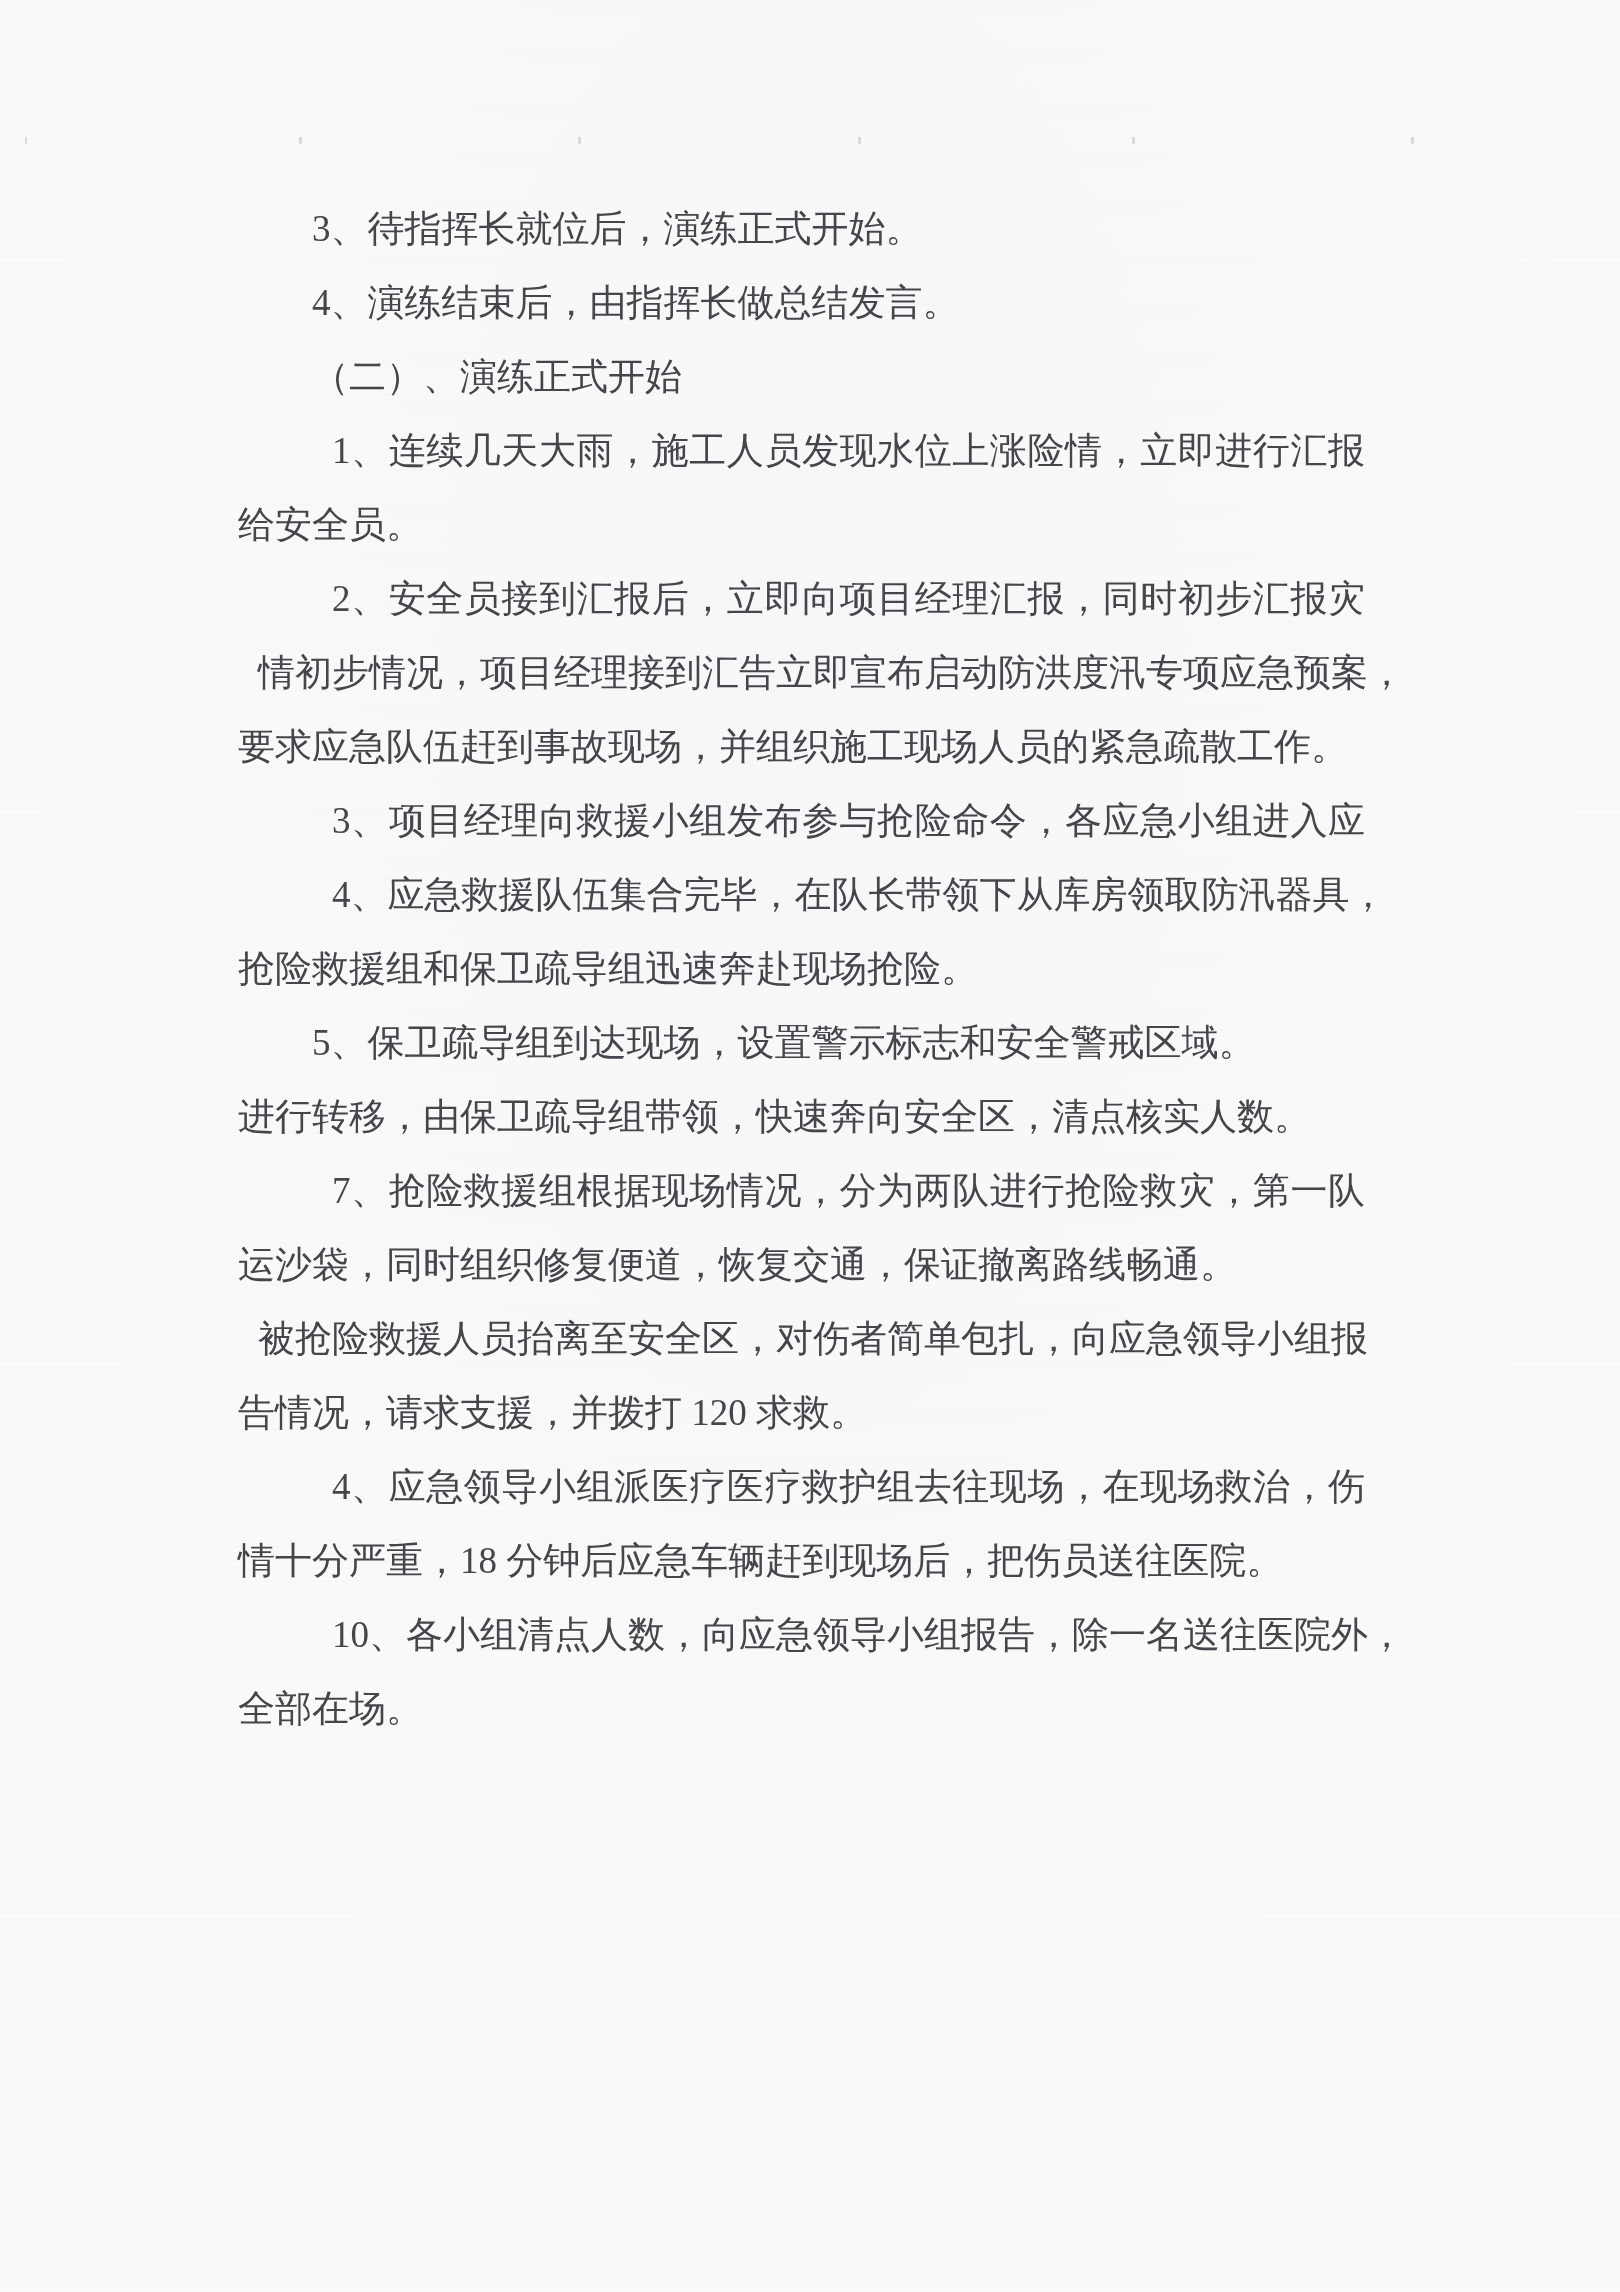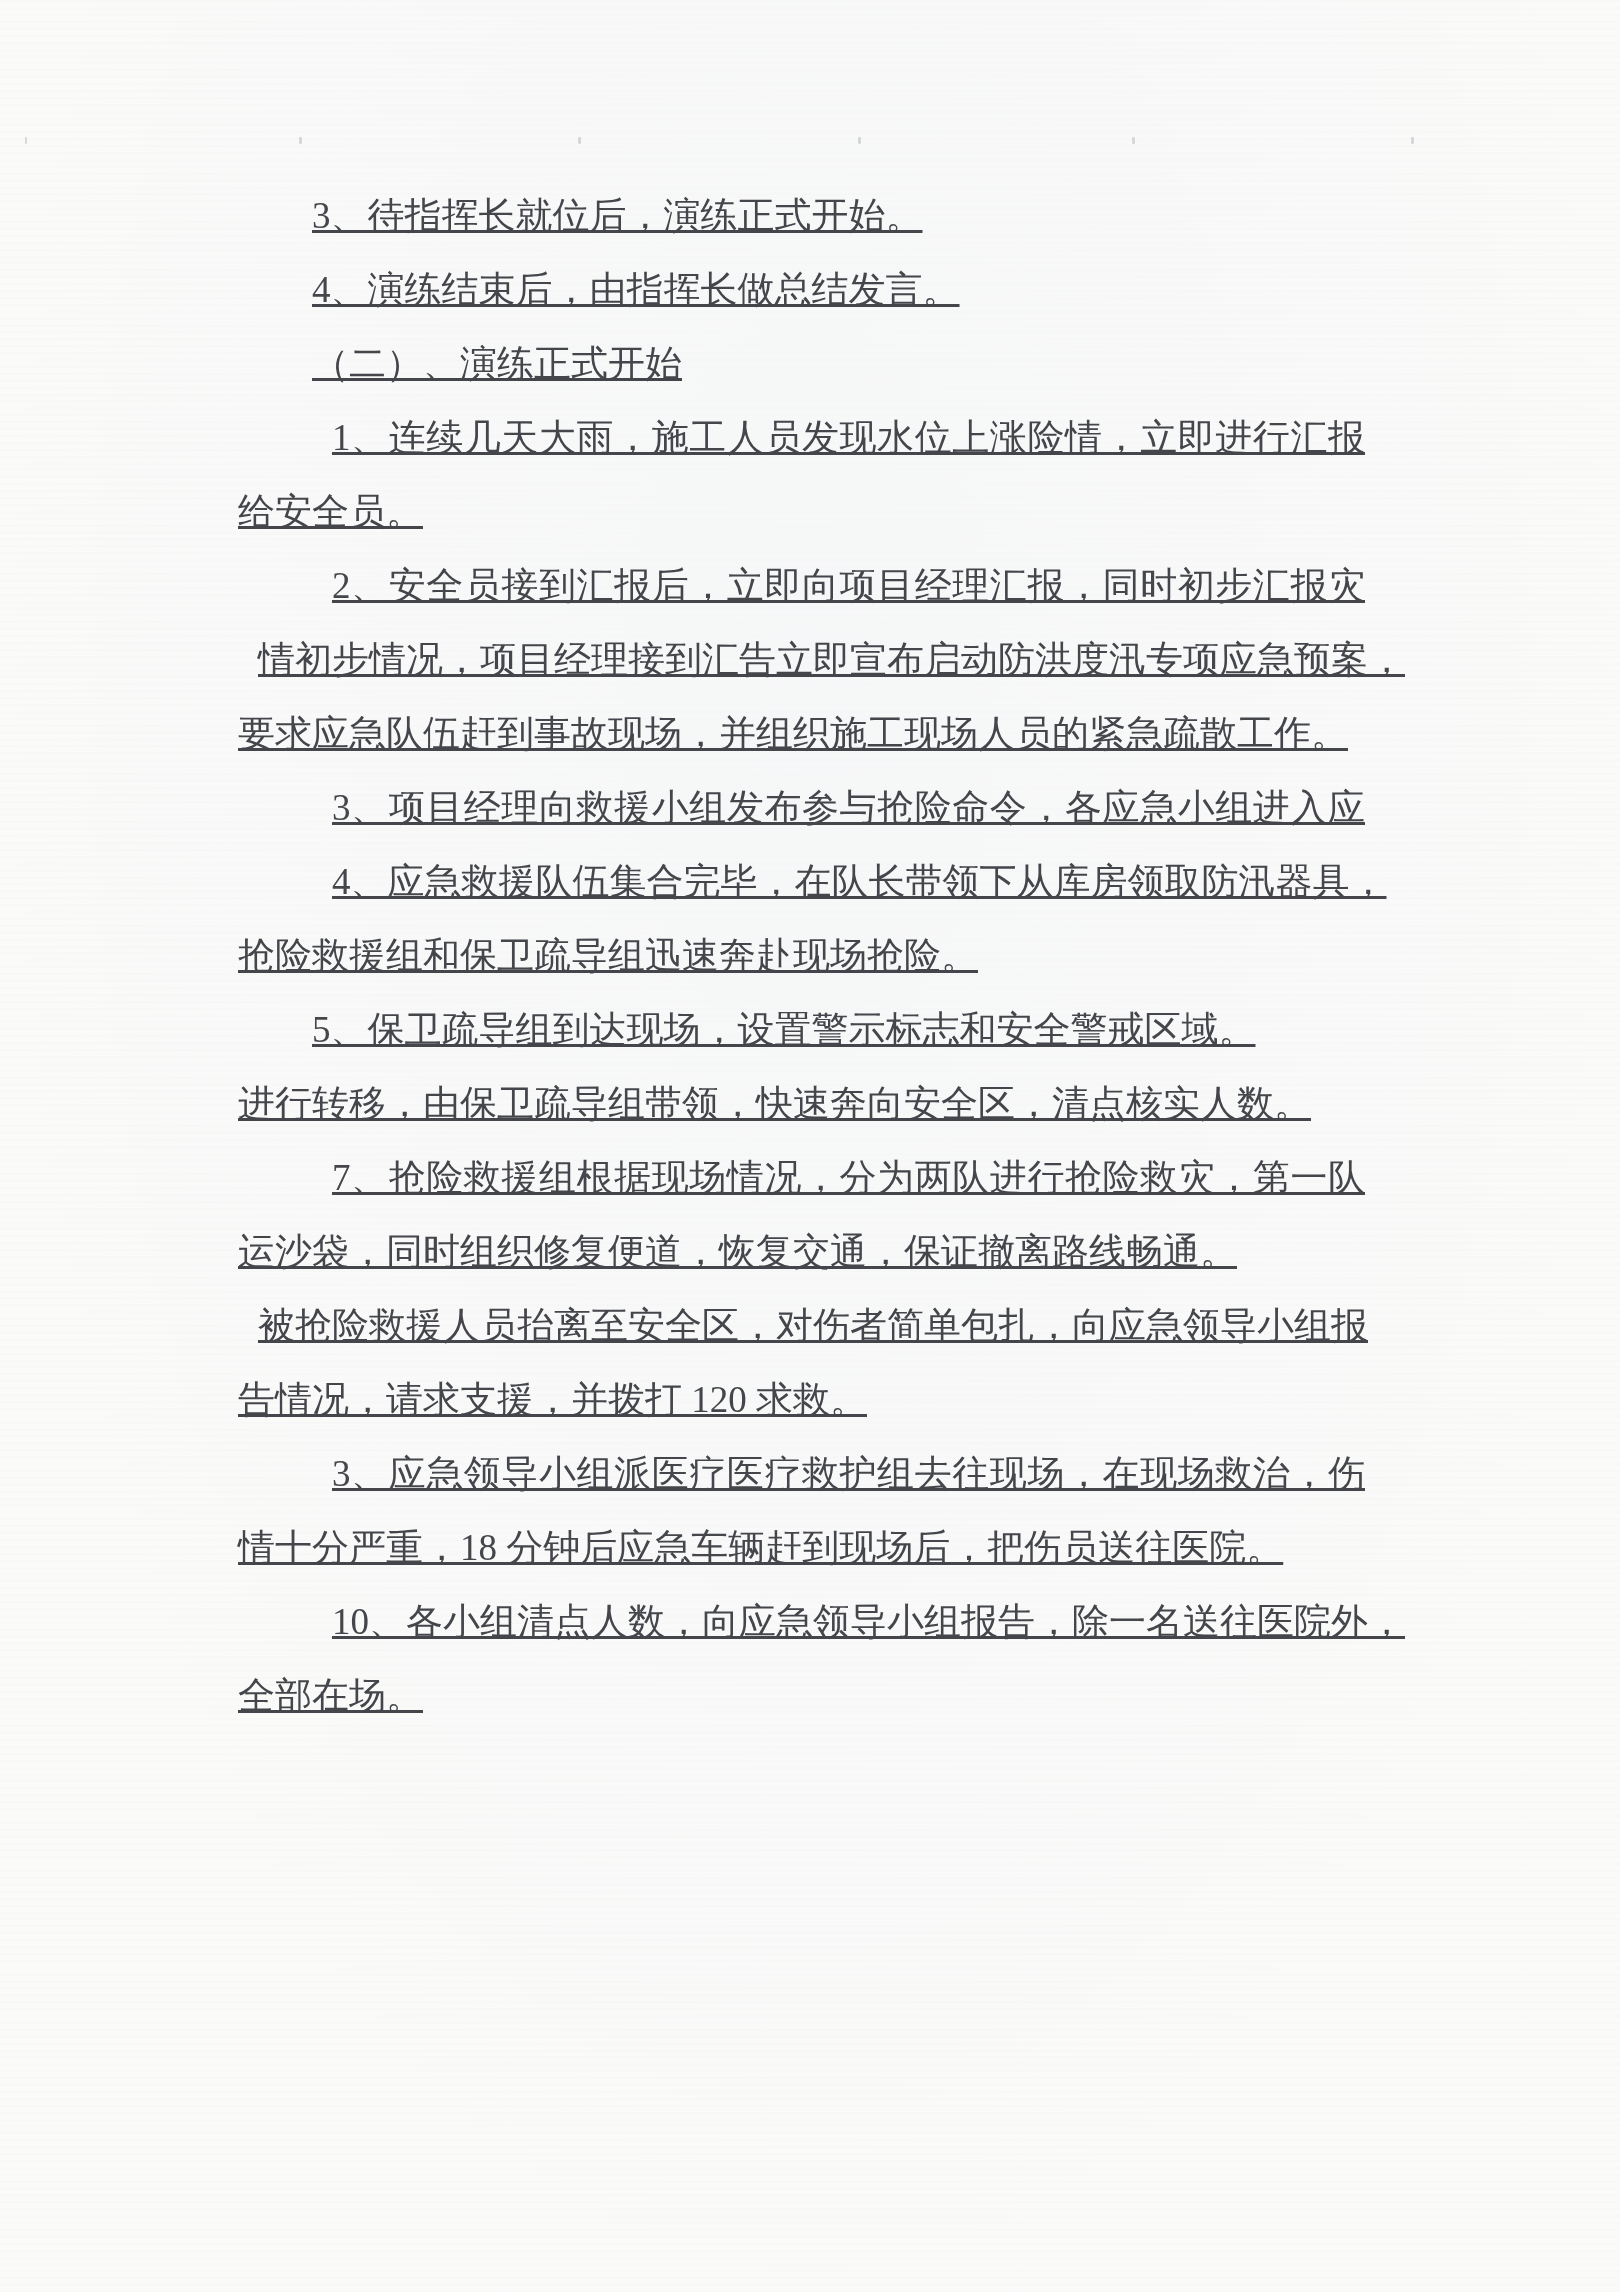--- a/index.html
+++ b/index.html
@@ -31,26 +31,25 @@
     top: 137px;
     width: 2.9px;
     height: 6.9px;
     background: rgba(150,155,165,0.35);
     border-radius: 1px;
   }
   
   .doc {
     position: absolute;
     left: 238px;
-    top: 179px;
+    top: 192px;
     width: 1127px;
     font-size: 37px;
     color: #44464b;
     letter-spacing: 0;
-    text-decoration: underline;
   }
   .line {
     height: 74px;
     line-height: 74px;
     white-space: nowrap;
   }
   .line.indent {
     padding-left: 74px; 
   }
   .line.full {
@@ -81,19 +80,19 @@
       <div class="line">要求应急队伍赶到事故现场，并组织施工现场人员的紧急疏散工作。</div>
       <div class="line indent full">3、项目经理向救援小组发布参与抢险命令，各应急小组进入应</div>
       <div class="line indent full">4、应急救援队伍集合完毕，在队长带领下从库房领取防汛器具，</div>
       <div class="line">抢险救援组和保卫疏导组迅速奔赴现场抢险。</div>
       <div class="line indent">5、保卫疏导组到达现场，设置警示标志和安全警戒区域。</div>
       <div class="line">进行转移，由保卫疏导组带领，快速奔向安全区，清点核实人数。</div>
       <div class="line indent full">7、抢险救援组根据现场情况，分为两队进行抢险救灾，第一队</div>
       <div class="line">运沙袋，同时组织修复便道，恢复交通，保证撤离路线畅通。</div>
       <div class="line full">被抢险救援人员抬离至安全区，对伤者简单包扎，向应急领导小组报</div>
       <div class="line">告情况，请求支援，并拨打 120 求救。</div>
-      <div class="line indent full">3、应急领导小组派医疗医疗救护组去往现场，在现场救治，伤</div>
+      <div class="line indent full">4、应急领导小组派医疗医疗救护组去往现场，在现场救治，伤</div>
       <div class="line">情十分严重，18 分钟后应急车辆赶到现场后，把伤员送往医院。</div>
       <div class="line indent full">10、各小组清点人数，向应急领导小组报告，除一名送往医院外，</div>
       <div class="line">全部在场。</div>
     </div>
 </div>
 
 
 </body></html>

